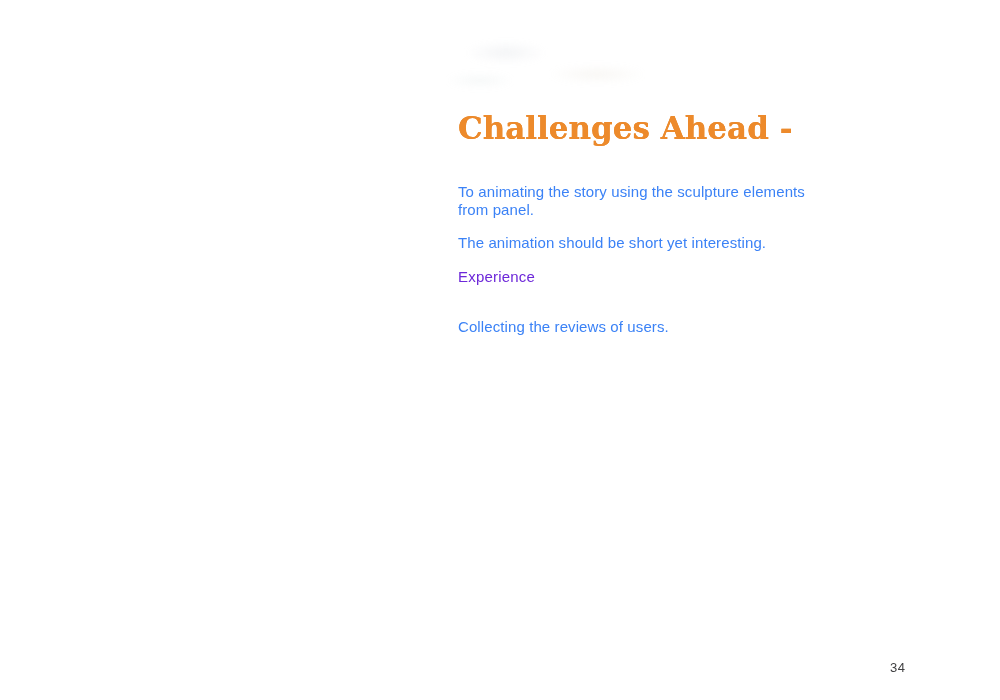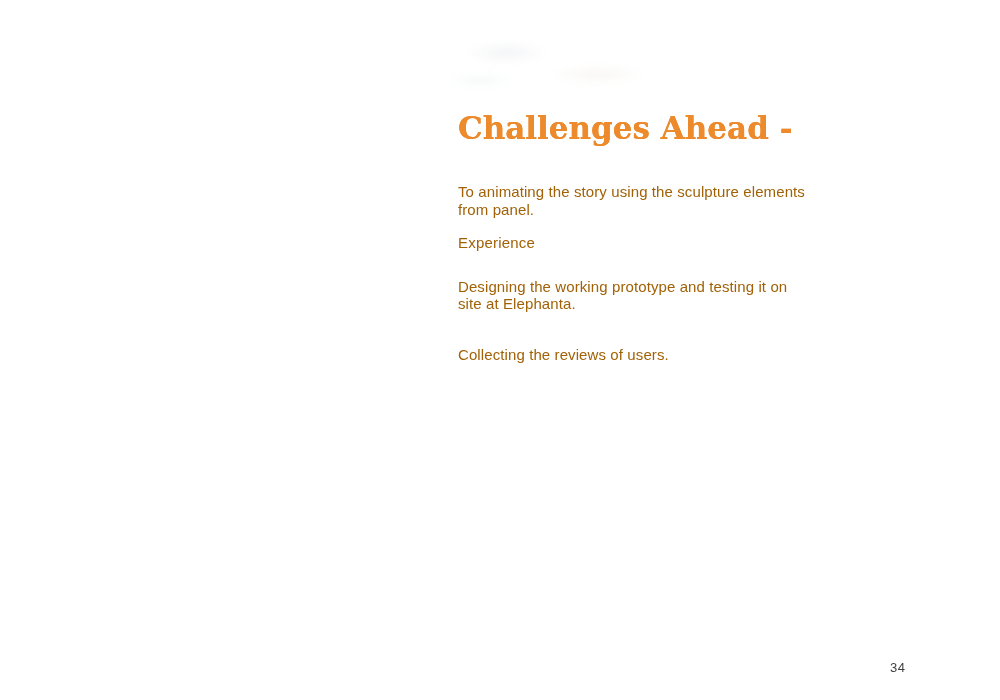--- a/index.html
+++ b/index.html
@@ -43,29 +43,29 @@
     line-height: 37px;
     letter-spacing: 0px;
     color: #ED8A2B;
     text-shadow: 0 0 0.4px #e07f1f;
   }
   .body-par {
     margin: 0 10px 16px 0;
     font-size: 15px;
     line-height: 17.5px;
     letter-spacing: 0.1px;
-    color: #a16207;
+    color: #3b82f6;
   }
   .subheading {
-    margin: 0 0 26px 0;
+    margin: 0 0 12px 0;
     font-size: 15px;
     line-height: 17.5px;
     font-weight: normal;
     letter-spacing: 0.2px;
-    color: #a16207;
+    color: #6d28d9;
   }
   .last-par {
     margin-top: 33px;
   }
   .page-number {
     position: absolute;
     left: 890px;
     top: 660px;
     font-size: 13px;
     letter-spacing: 0.5px;
@@ -78,27 +78,27 @@
 <div class="page">
 
   <div class="bleed"></div>
 
   <div class="content">
 
     <h1 class="title">Challenges Ahead -</h1>
 
     <p class="body-par">To animating the story using the sculpture elements from panel.</p>
 
+    <p class="body-par">The animation should be short yet interesting.</p>
 
 
     <h2 class="subheading">Experience</h2>
 
 
 
-    <p class="body-par">Designing the working prototype and testing it on site at Elephanta.</p>
 
     <p class="body-par last-par">Collecting the reviews of users.</p>
 
   </div>
 
   <div class="page-number">34</div>
 
 </div>
 
 </body></html>

